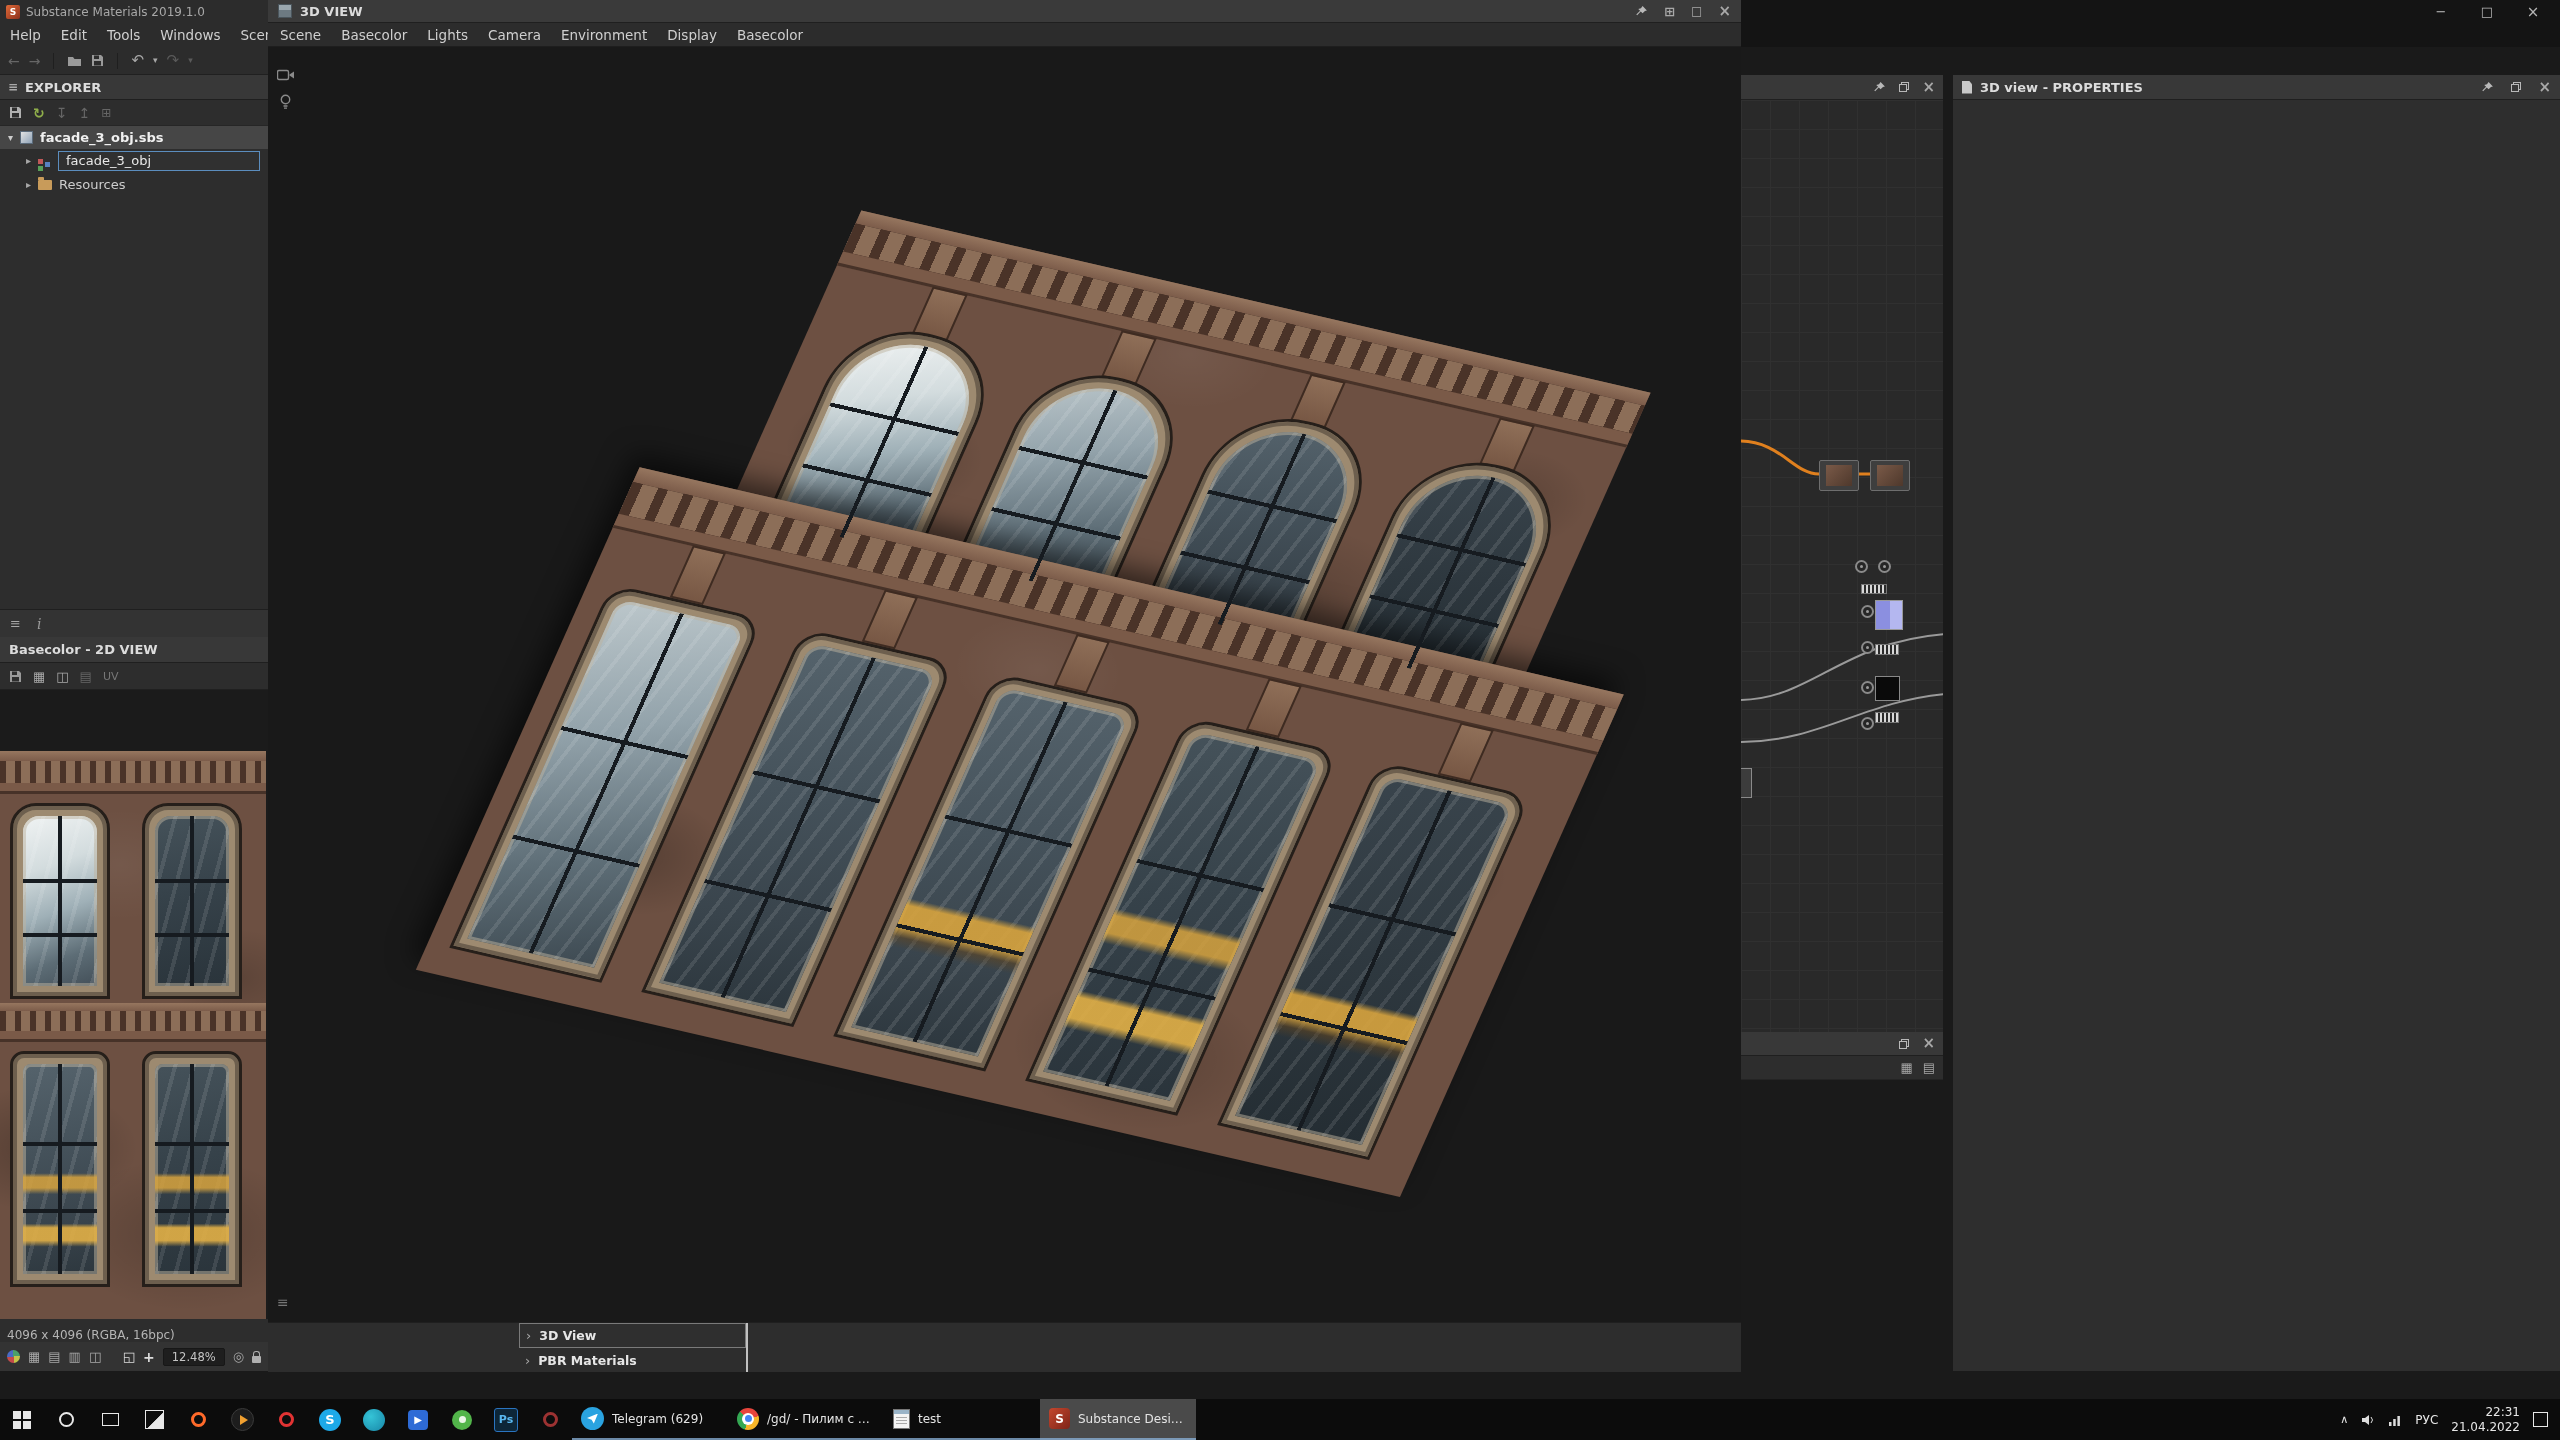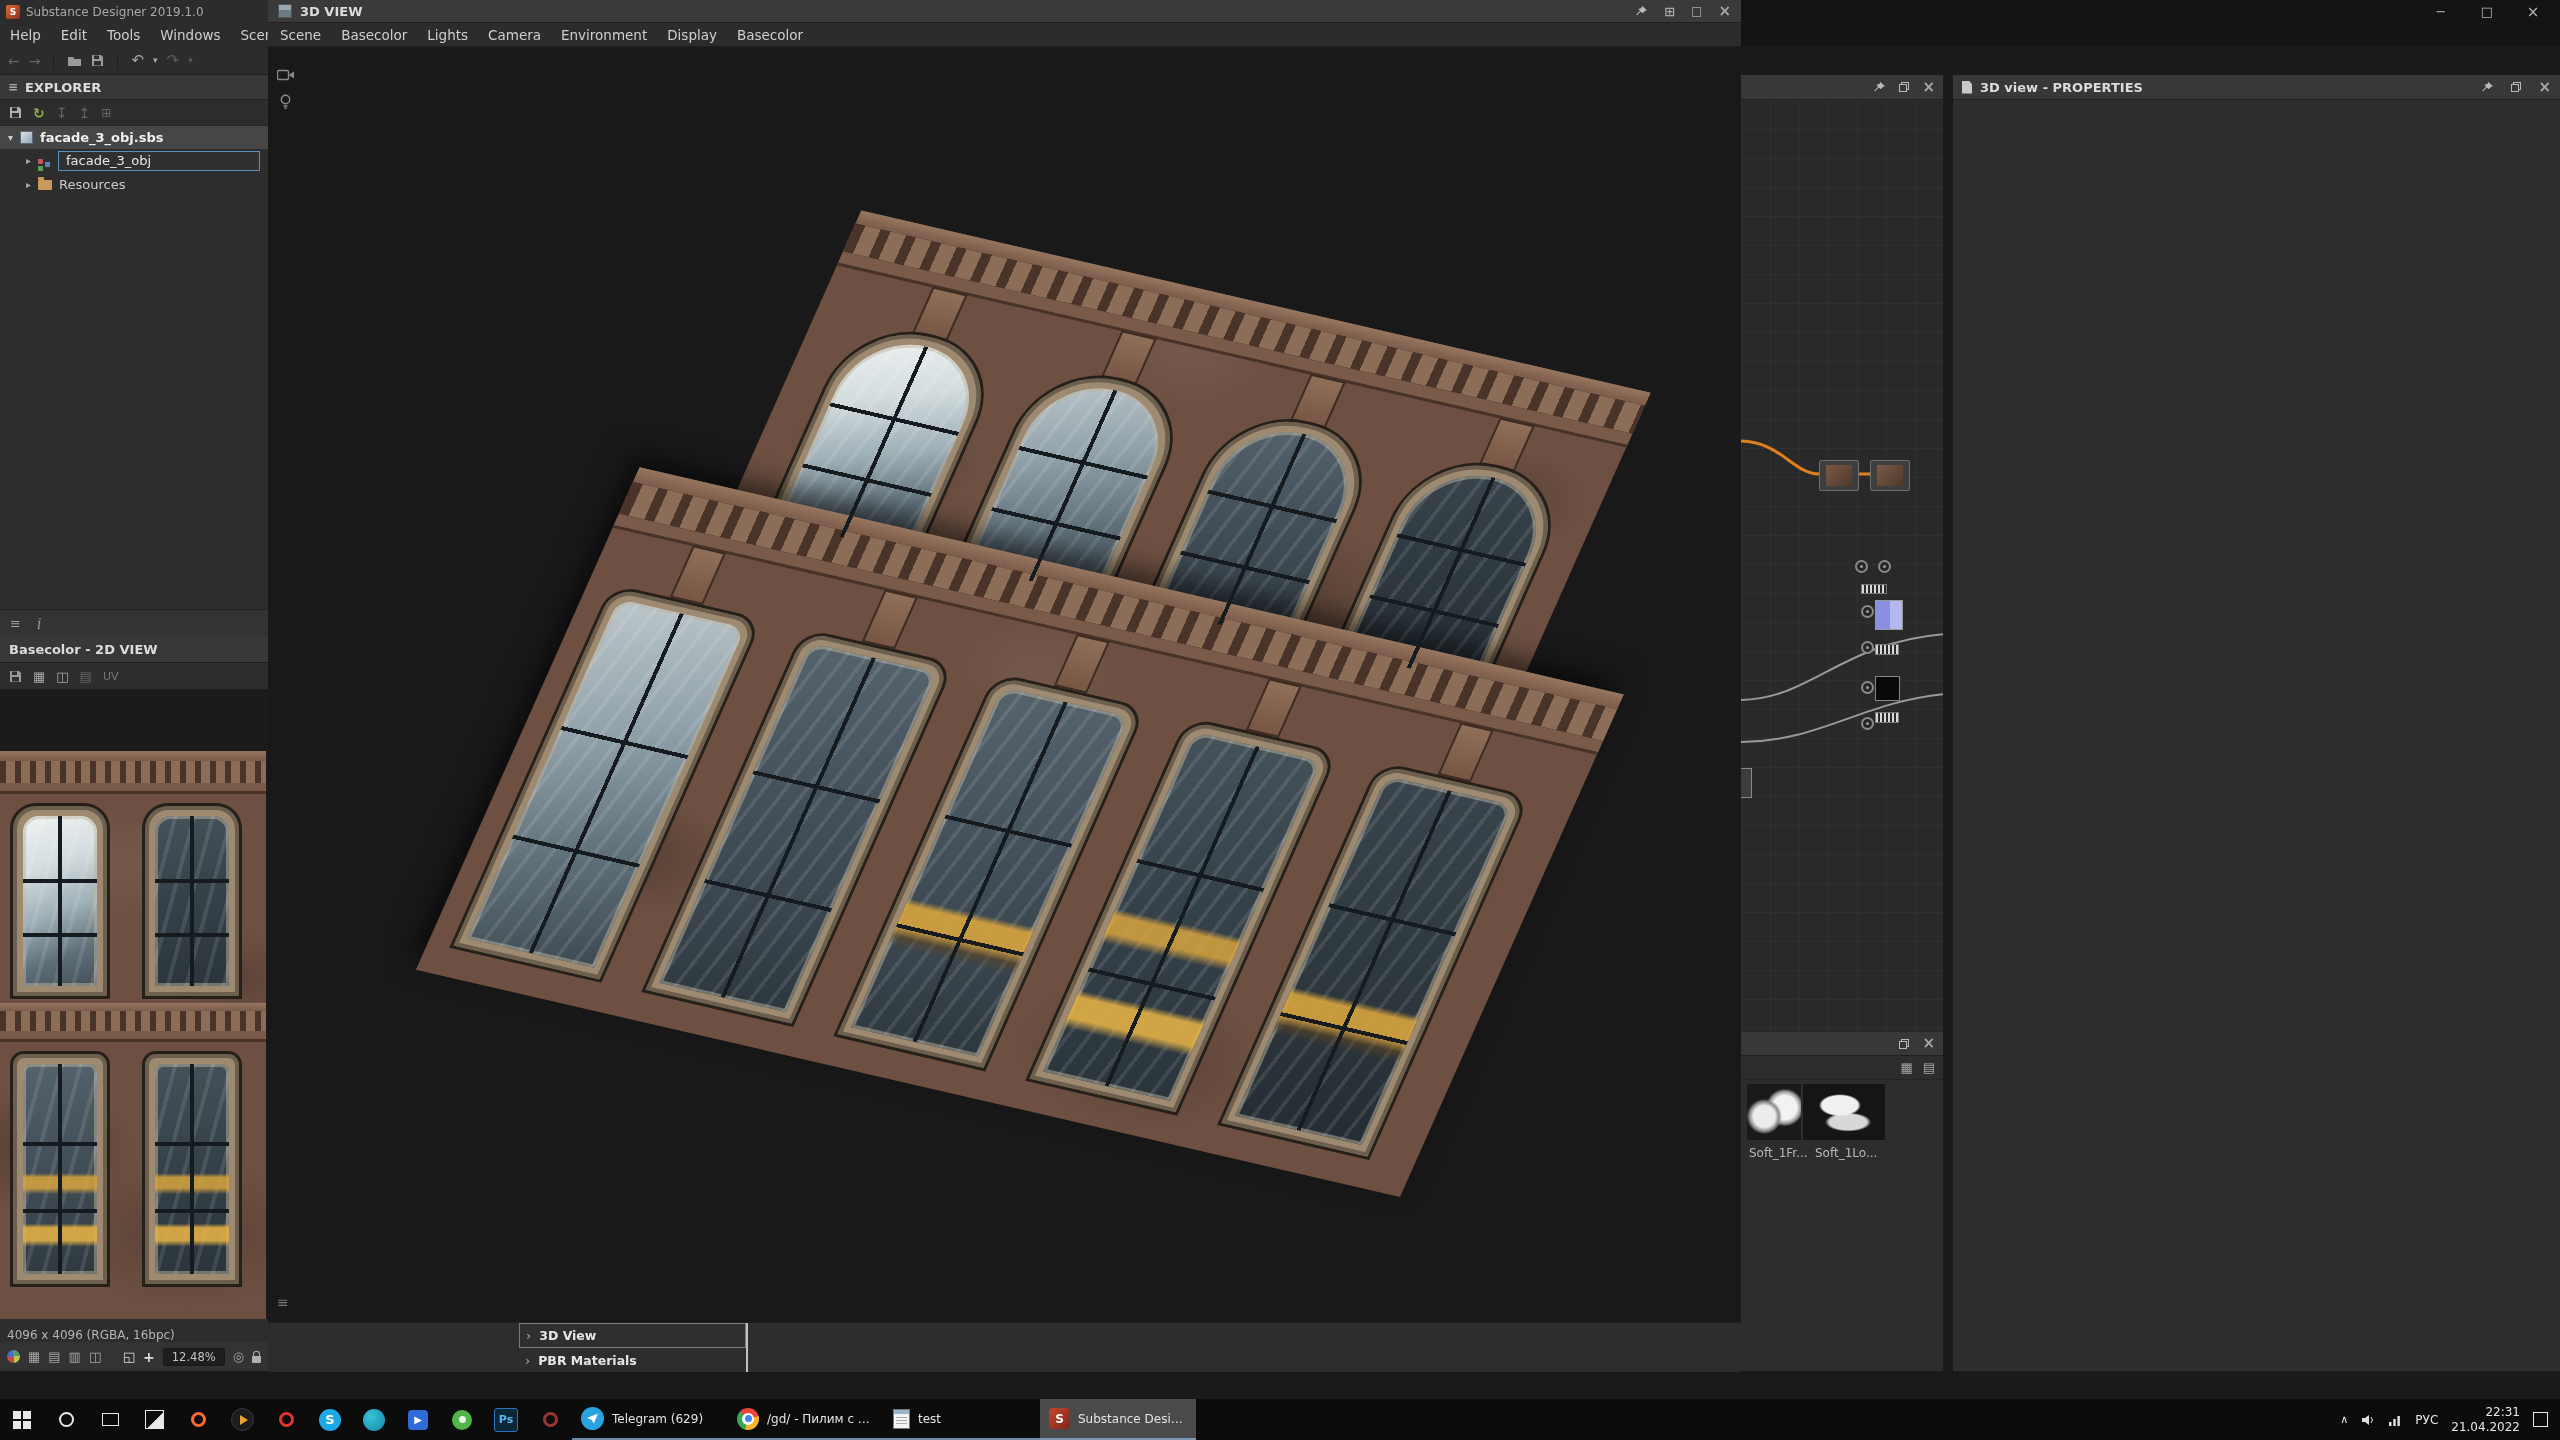--- a/index.html
+++ b/index.html
@@ -101,21 +101,21 @@
     background:linear-gradient(135deg,transparent 55%,#e8e8e8 56%);}
   .ic-actioncenter{width:15px;height:15px;border:1.5px solid #e8e8e8;box-sizing:border-box;}
 </style>
 </head>
 <body>
 
 <div class="screen">
 
   <div class="abs row" style="left:0;top:0;width:268px;height:23px;background:#2c2c2c;gap:6px;padding:0 6px;box-sizing:border-box;">
     <span class="ic-sd">S</span>
-    <span style="font-size:12px;color:#a8a8a8;white-space:nowrap;">Substance Designer 2019.1.0</span>
+    <span style="font-size:12px;color:#a8a8a8;white-space:nowrap;">Substance Materials 2019.1.0</span>
   </div>
 
   <div class="abs row" style="left:0;top:23px;width:268px;height:24px;background:#2c2c2c;">
     <span class="menu-item">Help</span>
     <span class="menu-item">Edit</span>
     <span class="menu-item">Tools</span>
     <span class="menu-item">Windows</span>
     <span class="menu-item">Scene</span>
   </div>
 
@@ -386,30 +386,20 @@
   <div class="abs row hdr" style="left:1741px;top:1032px;width:202px;height:24px;justify-content:flex-end;gap:12px;padding:0 8px;box-sizing:border-box;">
     <svg width="12" height="12" viewBox="0 0 12 12">
         <rect x="3.5" y="1.5" width="7" height="7" fill="none" stroke="#b8b8b8"></rect>
         <rect x="1.5" y="3.5" width="7" height="7" fill="#383838" stroke="#b8b8b8"></rect>
       </svg>
     <span class="glyph" style="font-size:15px;">×</span>
   </div>
   <div class="abs row panelbg" style="left:1741px;top:1056px;width:202px;height:24px;justify-content:flex-end;gap:10px;padding:0 8px;box-sizing:border-box;border-bottom:1px solid #242424;">
     <span class="glyph" style="font-size:13px;">▦</span>
     <span class="glyph" style="font-size:13px;">▤</span>
-  </div>
-  <div class="abs panelbg" style="left:1741px;top:1080px;width:202px;height:291px;">
-    <div style="position:absolute;left:6px;top:4px;width:54px;height:56px;background:#1a1a1a;
-      background-image:radial-gradient(circle at 32% 58%, #ececec 0 22%, #8a8a8a 30%, transparent 36%),
-                       radial-gradient(circle at 70% 42%, #f2f2f2 0 24%, #999 32%, transparent 38%);"></div>
-    <div style="position:absolute;left:62px;top:4px;width:82px;height:56px;background:#151515;
-      background-image:radial-gradient(ellipse 30px 16px at 45% 38%, #f0f0f0 0 60%, transparent 70%),
-                       radial-gradient(ellipse 34px 14px at 55% 68%, #d8d8d8 0 55%, transparent 68%);"></div>
-    <span style="position:absolute;left:8px;top:66px;font-size:12px;color:#b8b8b8;">Soft_1Fr...</span>
-    <span style="position:absolute;left:74px;top:66px;font-size:12px;color:#b8b8b8;">Soft_1Lo...</span>
   </div>
 
   <div class="abs row hdr" style="left:1953px;top:75px;width:607px;height:25px;gap:8px;padding:0 9px;box-sizing:border-box;">
     <span class="ic-page"></span>
     <span>3D view - PROPERTIES</span>
     <span style="flex:1;"></span>
     <svg width="13" height="13" viewBox="0 0 12 12">
         <path d="M7 1l4 4-1.8.5L7 7.7 5.3 6 2 9.5 1.2 8.7 4.7 5.4 3 3.8 5.5 3z" fill="#b8b8b8"></path>
       </svg>
     <svg width="12" height="12" viewBox="0 0 12 12" style="margin-left:8px;">

